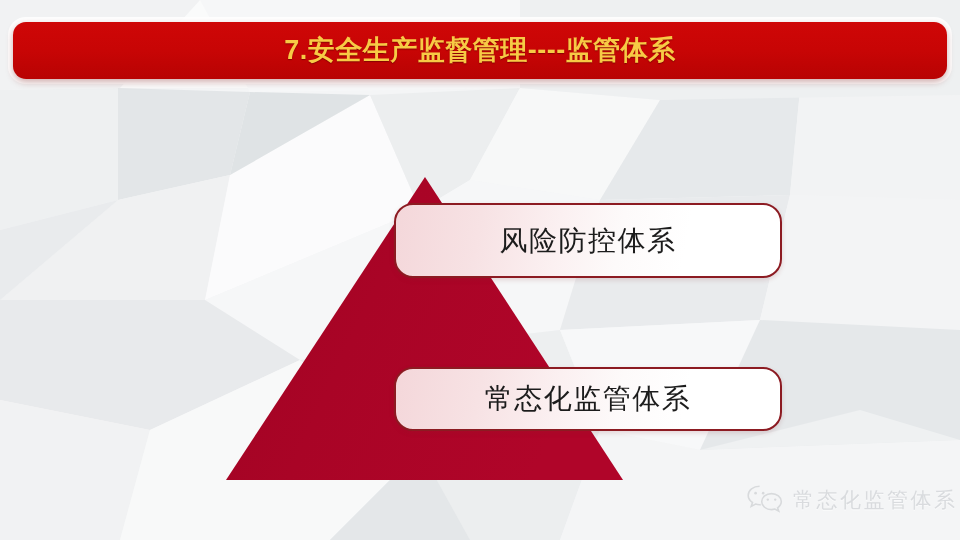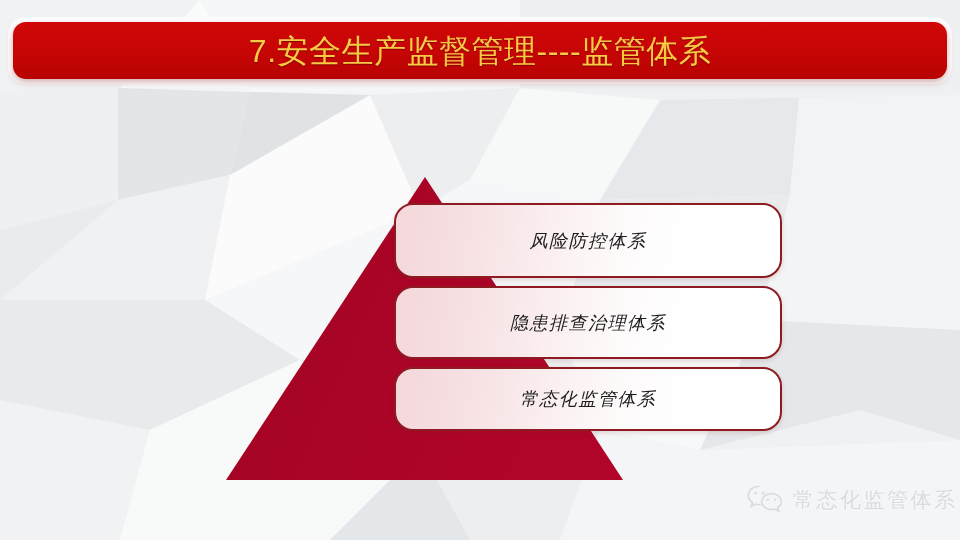--- a/index.html
+++ b/index.html
@@ -39,22 +39,22 @@
     background: linear-gradient(180deg, #cf0707 0%, #c80505 48%, #b80303 100%);
     box-shadow: 0 3px 7px rgba(120, 20, 20, 0.35),
                 0 0 0 5px rgba(255, 255, 255, 0.92);
     display: flex;
     align-items: center;
     justify-content: center;
     z-index: 3;
   }
 
   #title-text {
-    font-size: 32px;
-    font-weight: normal;
+    font-size: 27px;
+    font-weight: bold;
     letter-spacing: 0.5px;
     color: #f7ca45;
     text-shadow: 0 1px 1px rgba(90, 0, 0, 0.55);
     white-space: nowrap;
     line-height: 1;
   }
 
   
   #pyramid-wrap {
     position: absolute;
@@ -85,26 +85,25 @@
     align-items: center;
     justify-content: center;
     z-index: 2;
   }
 
   #layer-box-0 { top: 203px; height: 75px; }
   #layer-box-1 { top: 286px; height: 73px; }
   #layer-box-2 { top: 367px; height: 64px; }
 
   .layer-label {
-    font-size: 18px;
+    font-size: 28px;
     color: #1c1c1c;
     letter-spacing: 1.5px;
     line-height: 1;
     white-space: nowrap;
-    font-style: italic;
   }
 
   
   #wechat-badge {
     position: absolute;
     left: 746px;
     top: 484px;
     display: flex;
     align-items: center;
     gap: 9px;
@@ -171,23 +170,20 @@
   </svg>
 
   <div id="title-bar">
     <div id="title-text">7.安全生产监督管理----监管体系</div>
   </div>
 
   <div class="layer-box" id="layer-box-0">
     <span class="layer-label">风险防控体系</span>
   </div>
 
-  <div class="layer-box" id="layer-box-1">
-    <span class="layer-label">隐患排查治理体系</span>
-  </div>
 
   <div class="layer-box" id="layer-box-2">
     <span class="layer-label">常态化监管体系</span>
   </div>
 
   <div id="wechat-badge">
     <svg id="wechat-icon" viewBox="0 0 38 30">
       <g fill="none" stroke="#c7cacd" stroke-width="1.6">
         <path d="M13.6 2.2C7.2 2.2 2.2 6.3 2.2 11.3c0 2.9 1.7 5.5 4.3 7.2l-1.3 3.9 4.4-2.3c1.3.4 2.6.6 4 .6.4 0 .8 0 1.2-.1"></path>
         <path d="M25.5 9.6c-5.4 0-9.8 3.6-9.8 8 0 4.4 4.4 8 9.8 8 1.2 0 2.3-.2 3.4-.5l3.8 2-1.1-3.3c2.2-1.5 3.7-3.7 3.7-6.2 0-4.4-4.4-8-9.8-8z"></path>

